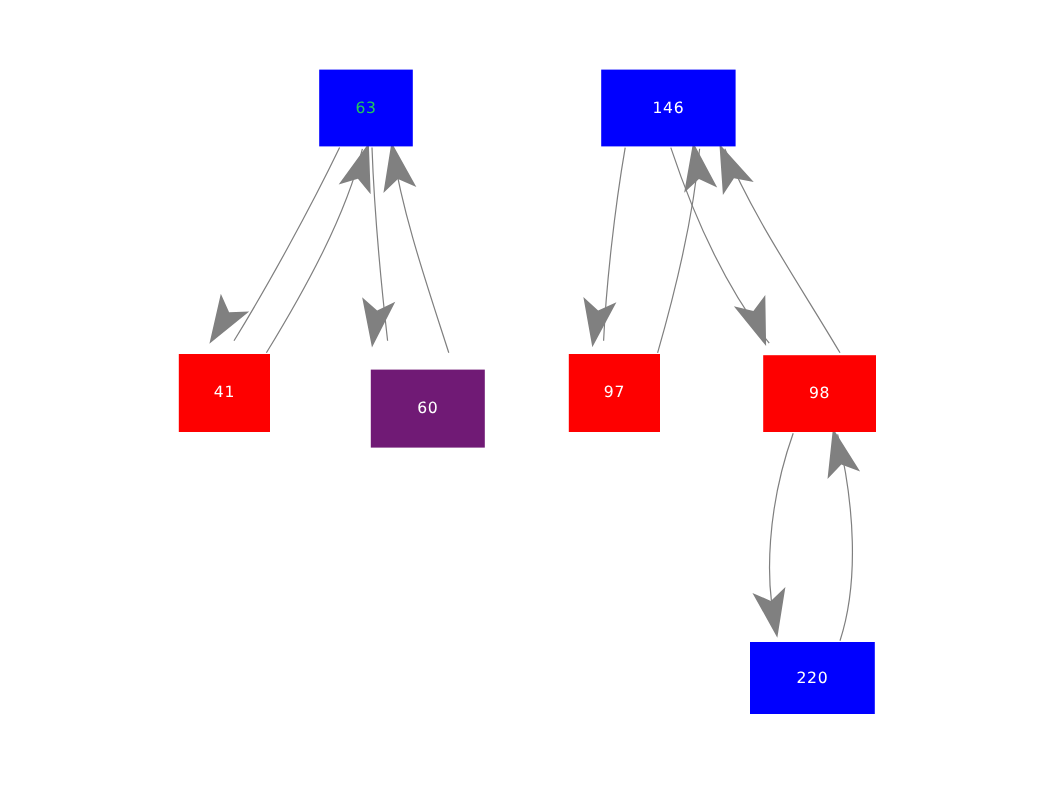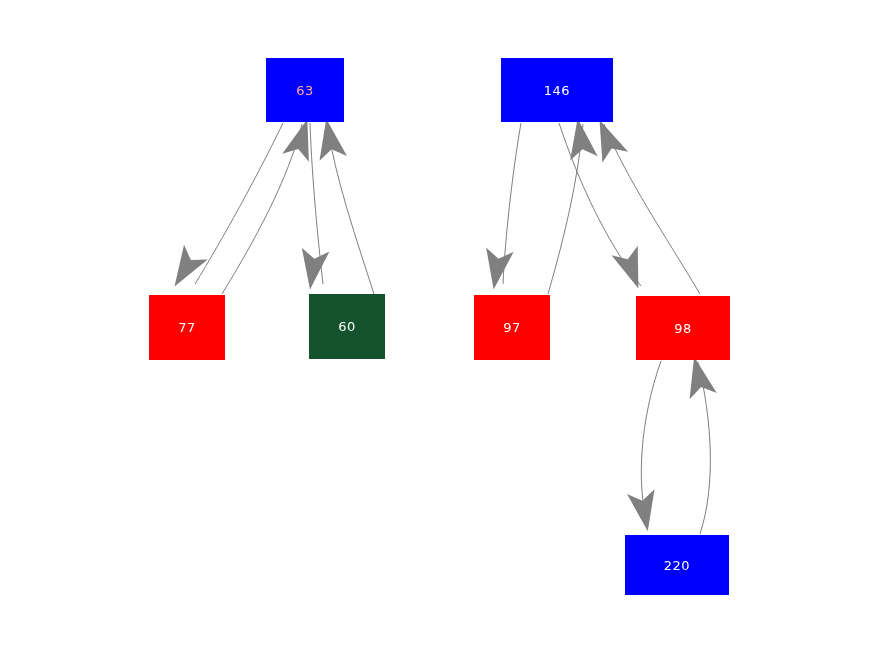--- a/index.html
+++ b/index.html
@@ -64,29 +64,29 @@
       <path d="M 700,294 C 665,235 627,180 604,124" fill="none" stroke="#7f7f7f" stroke-width="1"></path>
       <polygon points="14,0 -12,9 -6,0 -12,-9" fill="#808080" transform="translate(608,140) rotate(-113) scale(1.55)"></polygon>
       <path d="M 661,361 C 640,420 636,485 648,527" fill="none" stroke="#7f7f7f" stroke-width="1"></path>
       <polygon points="14,0 -12,9 -6,0 -12,-9" fill="#808080" transform="translate(644,510) rotate(80) scale(1.55)"></polygon>
       <path d="M 700,534 C 716,485 712,420 698,362" fill="none" stroke="#7f7f7f" stroke-width="1"></path>
       <polygon points="14,0 -12,9 -6,0 -12,-9" fill="#808080" transform="translate(699,378) rotate(-103) scale(1.55)"></polygon>
     </svg>
 
   <div id="node-layer">
       <div class="graph-node" style="left: 266px; top: 58px; width: 78px; height: 64px; background: rgb(0, 0, 255);">
-        <span class="node-label" style="color: #fca5a5;">63</span>
+        <span class="node-label" style="color: #22c55e;">63</span>
       </div>
       <div class="graph-node" style="left: 501px; top: 58px; width: 112px; height: 64px; background: rgb(0, 0, 255);">
         <span class="node-label" style="color: rgb(255, 255, 255); text-align: right;">146</span>
       </div>
       <div class="graph-node" style="left: 149px; top: 295px; width: 76px; height: 65px; background: rgb(254, 0, 0);">
-        <span class="node-label" style="color: rgb(255, 255, 255);">77</span>
+        <span class="node-label" style="color: rgb(255, 255, 255);">41</span>
       </div>
-      <div class="graph-node" style="left: 309px; top: 294px; width: 76px; height: 65px; background: #14532d;">
+      <div class="graph-node" style="left: 309px; top: 308px; width: 95px; height: 65px; background: #701a75;">
         <span class="node-label" style="color: rgb(255, 255, 255);">60</span>
       </div>
       <div class="graph-node" style="left: 474px; top: 295px; width: 76px; height: 65px; background: rgb(254, 0, 0); justify-content: center;">
         <span class="node-label" style="color: rgb(255, 255, 255);">97</span>
       </div>
       <div class="graph-node" style="left: 636px; top: 296px; width: 94px; height: 64px; background: rgb(254, 0, 0);">
         <span class="node-label" style="color: rgb(255, 255, 255);">98</span>
       </div>
       <div class="graph-node" style="left: 625px; top: 535px; width: 104px; height: 60px; background: rgb(0, 0, 255);">
         <span class="node-label" style="color: rgb(255, 255, 255);">220</span>

